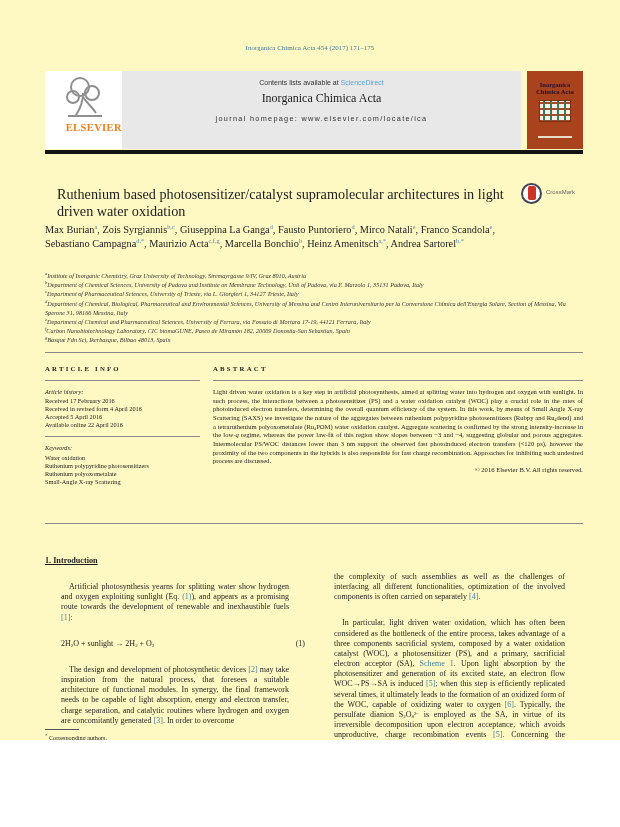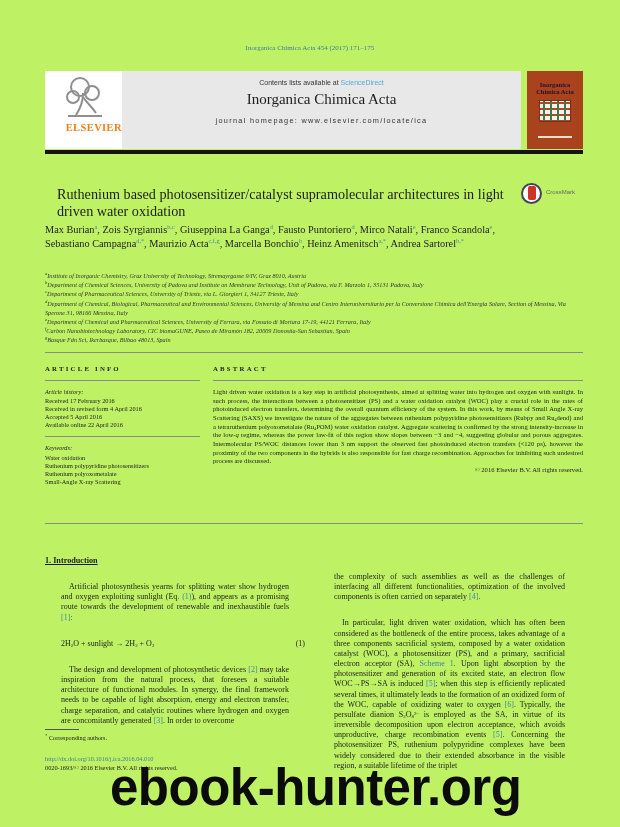--- a/index.html
+++ b/index.html
@@ -1,30 +1,30 @@
 <!DOCTYPE html>
 <html><head>
 <meta charset="utf-8">
 <style>
   html,body{margin:0;padding:0;background:#fff;}
-  .page{position:relative;width:620px;height:827px;background:#bef264;overflow:hidden;
+  .page{position:relative;width:620px;height:740px;background:#fef9c3;overflow:hidden;
         font-family:"Liberation Serif",serif;color:#222;}
 
   .citation{position:absolute;top:44px;left:0;right:0;text-align:center;
             font-size:7px;color:#3f7b99;}
 
   
   .header{position:absolute;left:45px;top:71px;width:538px;height:78px;}
   .logo-area{position:absolute;left:0;top:0;width:77px;height:78px;background:#fff;text-align:right;font-family:Liberation Serif, serif;}
   .logo-area svg{display:block;margin:2px auto 0;}
   .els-word{font-size:10.5px;font-weight:bold;color:#ef7f1a;letter-spacing:.4px;margin-top:1px;}
   .header-mid{position:absolute;left:77px;top:0;width:399px;height:78px;background:#e8e8e8;text-align:center;}
   .contents-line{margin-top:8px;font-family:"Liberation Sans",sans-serif;font-size:7px;color:#333;}
   .sd{color:#59a7d7;}
-  .jtitle{margin-top:5px;font-size:15px;color:#1d1d1d;}
+  .jtitle{margin-top:5px;font-size:12px;color:#1d1d1d;}
   .homepage{margin-top:8px;font-family:Liberation Sans, sans-serif;font-size:7.3px;
             letter-spacing:1.3px;color:#333;}
   .cover{position:absolute;right:0;top:0;width:56px;height:78px;background:#a8431e;overflow:hidden;}
   .cover-title{margin-top:10px;text-align:center;font-size:6.5px;font-weight:bold;line-height:7px;color:#261038;}
   .cover-title .ct2{color:#2b1020;}
   .cover-panel{width:30px;height:20px;background:#f4f2ec;margin:5px auto 0;
                background-image:linear-gradient(90deg,#3a7c48 2px,transparent 2px),
                                 linear-gradient(0deg,#b5432a 2px,transparent 2px);
                background-size:7px 6px;background-position:3px 3px;border:1px solid #7c2f12;}
   .cover-line{width:34px;height:2px;background:#e8ddc8;margin:14px auto 0;}

